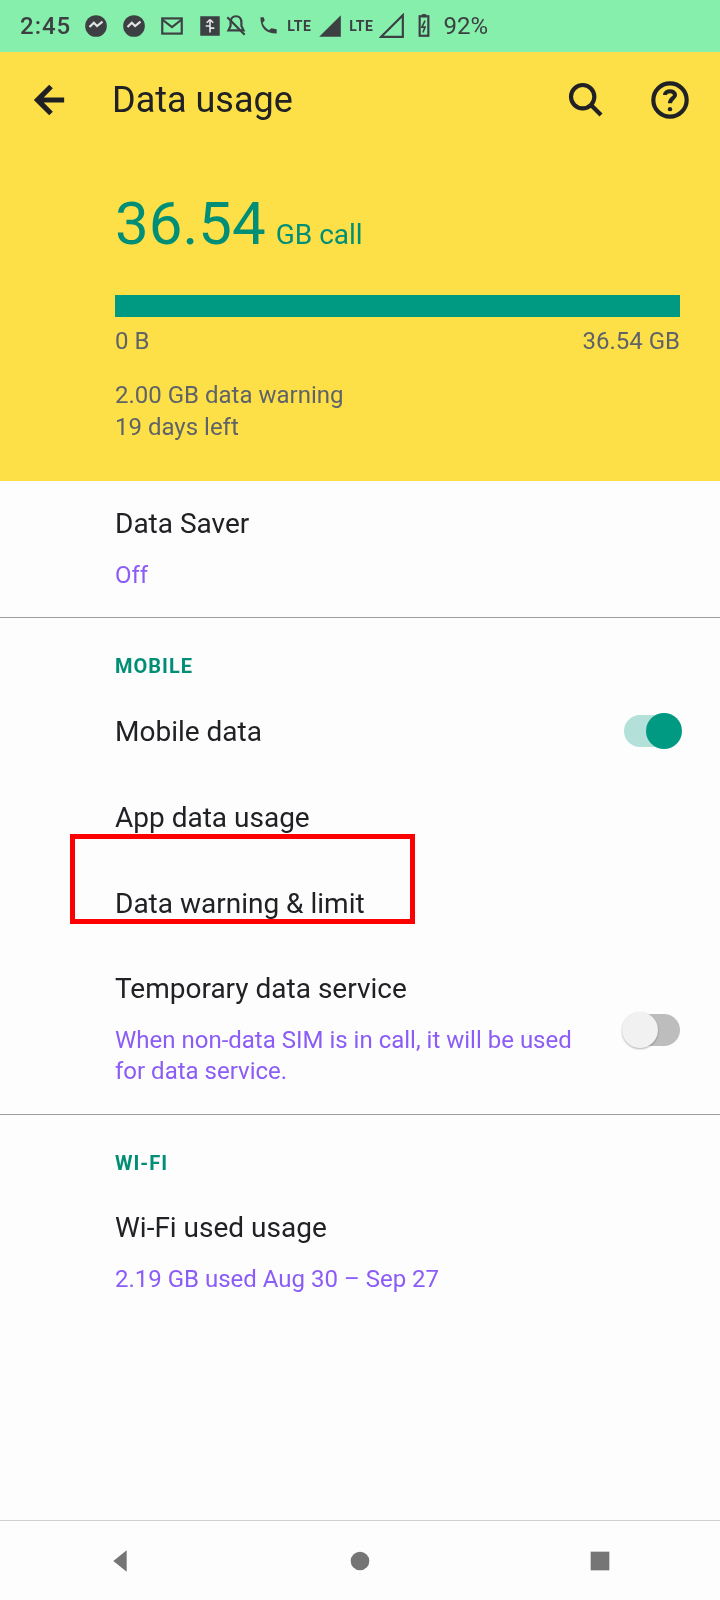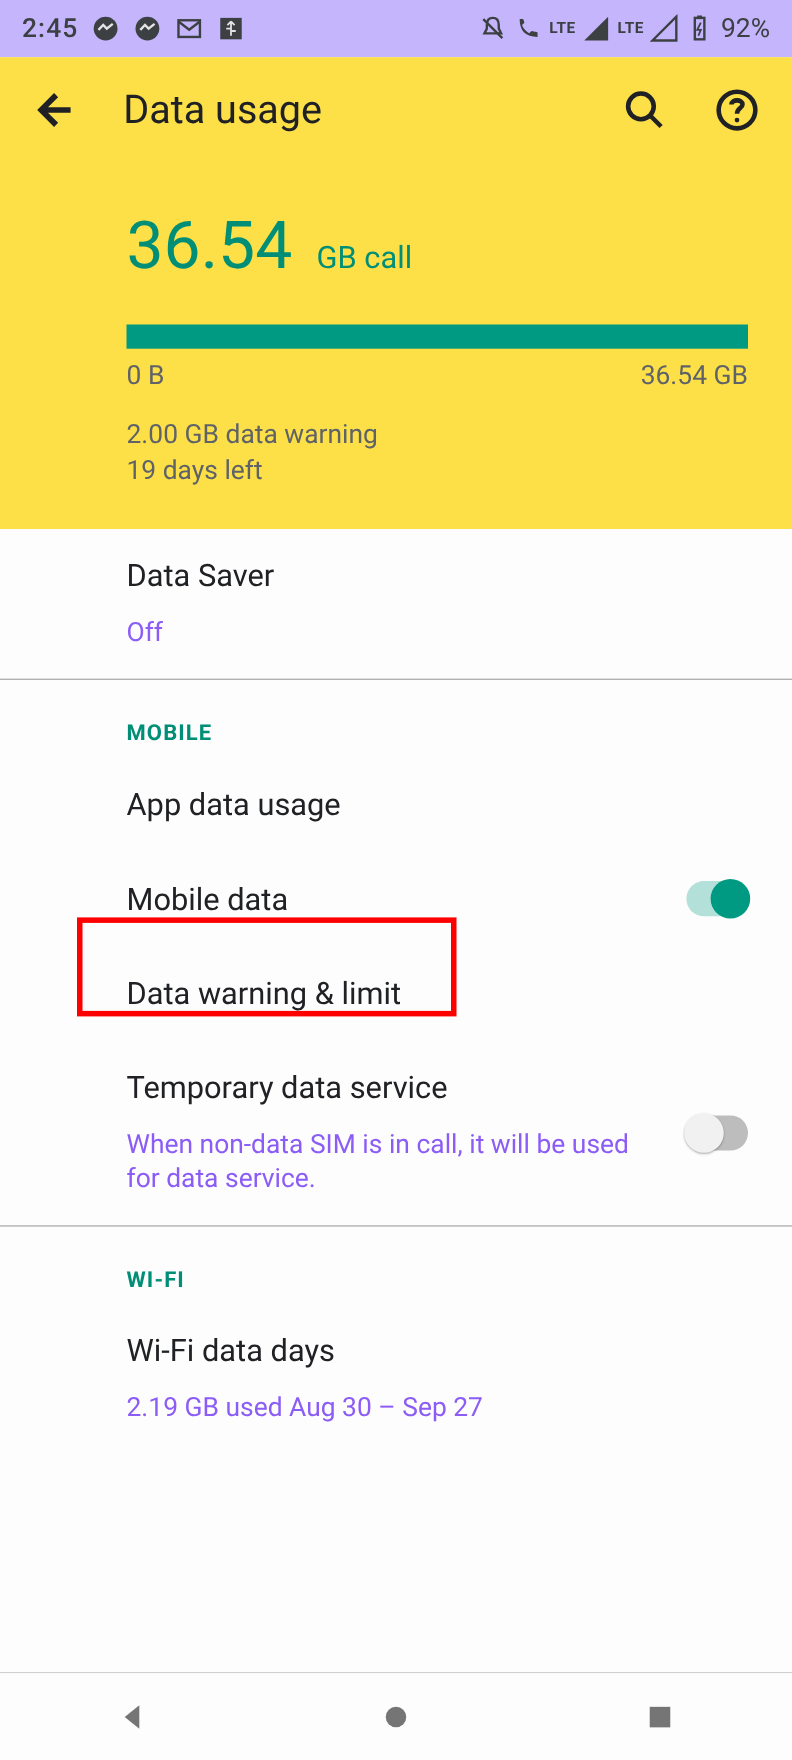--- a/index.html
+++ b/index.html
@@ -1,36 +1,36 @@
 <!DOCTYPE html>
 <html><head>
 <meta charset="utf-8">
 <style>
   * { box-sizing: border-box; margin: 0; padding: 0; }
   html, body { width: 720px; height: 1600px; font-family: Roboto, "Helvetica Neue", Arial, sans-serif; background: #fdfdfd; color: #202124; }
   .screen { width: 720px; height: 1600px; display: flex; flex-direction: column; background: #fdfdfd; position: relative; }
 
   
-  .status-bar { height: 52px; background: #c4b5fd; display: flex; align-items: center; justify-content: space-between; padding: 0 20px; font-size: 24px; color: #3c4043; }
+  .status-bar { height: 52px; background: #86efac; display: flex; align-items: center; justify-content: flex-start; padding: 0 20px; font-size: 24px; color: #3c4043; }
   .status-left { display: flex; align-items: center; gap: 12px; }
   .status-right { display: flex; align-items: center; gap: 6px; }
   .status-time { font-weight: 500; letter-spacing: 1px; }
   .status-ic { width: 26px; height: 26px; display: inline-flex; align-items: center; justify-content: center; }
   .status-ic svg { width: 26px; height: 26px; fill: #3c4043; }
   .status-bat { font-size: 24px; }
 
   
   .header-block { background: #fde047; padding-bottom: 40px; }
   .appbar { height: 96px; display: flex; align-items: center; padding: 0 28px; gap: 40px; }
   .appbar-title { font-size: 36px; color: #202124; flex: 1; }
   .appbar-ic { width: 44px; height: 44px; display: flex; align-items: center; justify-content: center; }
   .appbar-ic svg { width: 40px; height: 40px; fill: #202124; stroke: #202124; }
 
   .usage-summary { padding: 40px 40px 0 115px; }
-  .usage-big { display: flex; align-items: baseline; gap: 22px; color: #008f76; }
+  .usage-big { display: flex; align-items: baseline; gap: 10px; color: #008f76; }
   .usage-val { font-size: 60px; font-weight: 400; }
   .usage-unit { font-size: 28px; }
   .usage-bar-wrap { margin-top: 36px; }
   .usage-bar { height: 22px; background: #009a82; width: 100%; }
   .usage-labels { display: flex; justify-content: space-between; font-size: 24px; color: #5f6368; margin-top: 10px; }
   .usage-warn { font-size: 24px; color: #5f6368; margin-top: 26px; }
   .usage-days { font-size: 24px; color: #5f6368; margin-top: 4px; }
 
   
   .list { flex: 1; background: #fdfdfd; }
@@ -173,29 +173,29 @@
         <div class="row-sub">Off</div>
       </div>
     </div>
 
     <div class="divider"></div>
 
     <div class="section-header">MOBILE</div>
 
     <div class="row">
       <div class="texts">
+        <div class="row-title">Mobile data</div>
+      </div>
+      <div class="switch on"></div>
+    </div>
+
+    <div class="row">
+      <div class="texts">
         <div class="row-title">App data usage</div>
       </div>
-    </div>
-
-    <div class="row">
-      <div class="texts">
-        <div class="row-title">Mobile data</div>
-      </div>
-      <div class="switch on"></div>
     </div>
 
     <div class="row">
       <div class="texts">
         <div class="row-title">Data warning &amp; limit</div>
       </div>
     </div>
 
     <div class="row">
       <div class="texts">
@@ -204,21 +204,21 @@
       </div>
       <div class="switch off"></div>
     </div>
 
     <div class="divider"></div>
 
     <div class="section-header">WI-FI</div>
 
     <div class="row">
       <div class="texts">
-        <div class="row-title">Wi-Fi data days</div>
+        <div class="row-title">Wi-Fi used usage</div>
         <div class="row-sub">2.19 GB used Aug 30 – Sep 27</div>
       </div>
     </div>
 
   </div>
 
   <div class="navbar">
     <div class="nb">
         <svg viewBox="0 0 24 24">
           <path d="M17 4 L7 12 L17 20 Z"></path>

